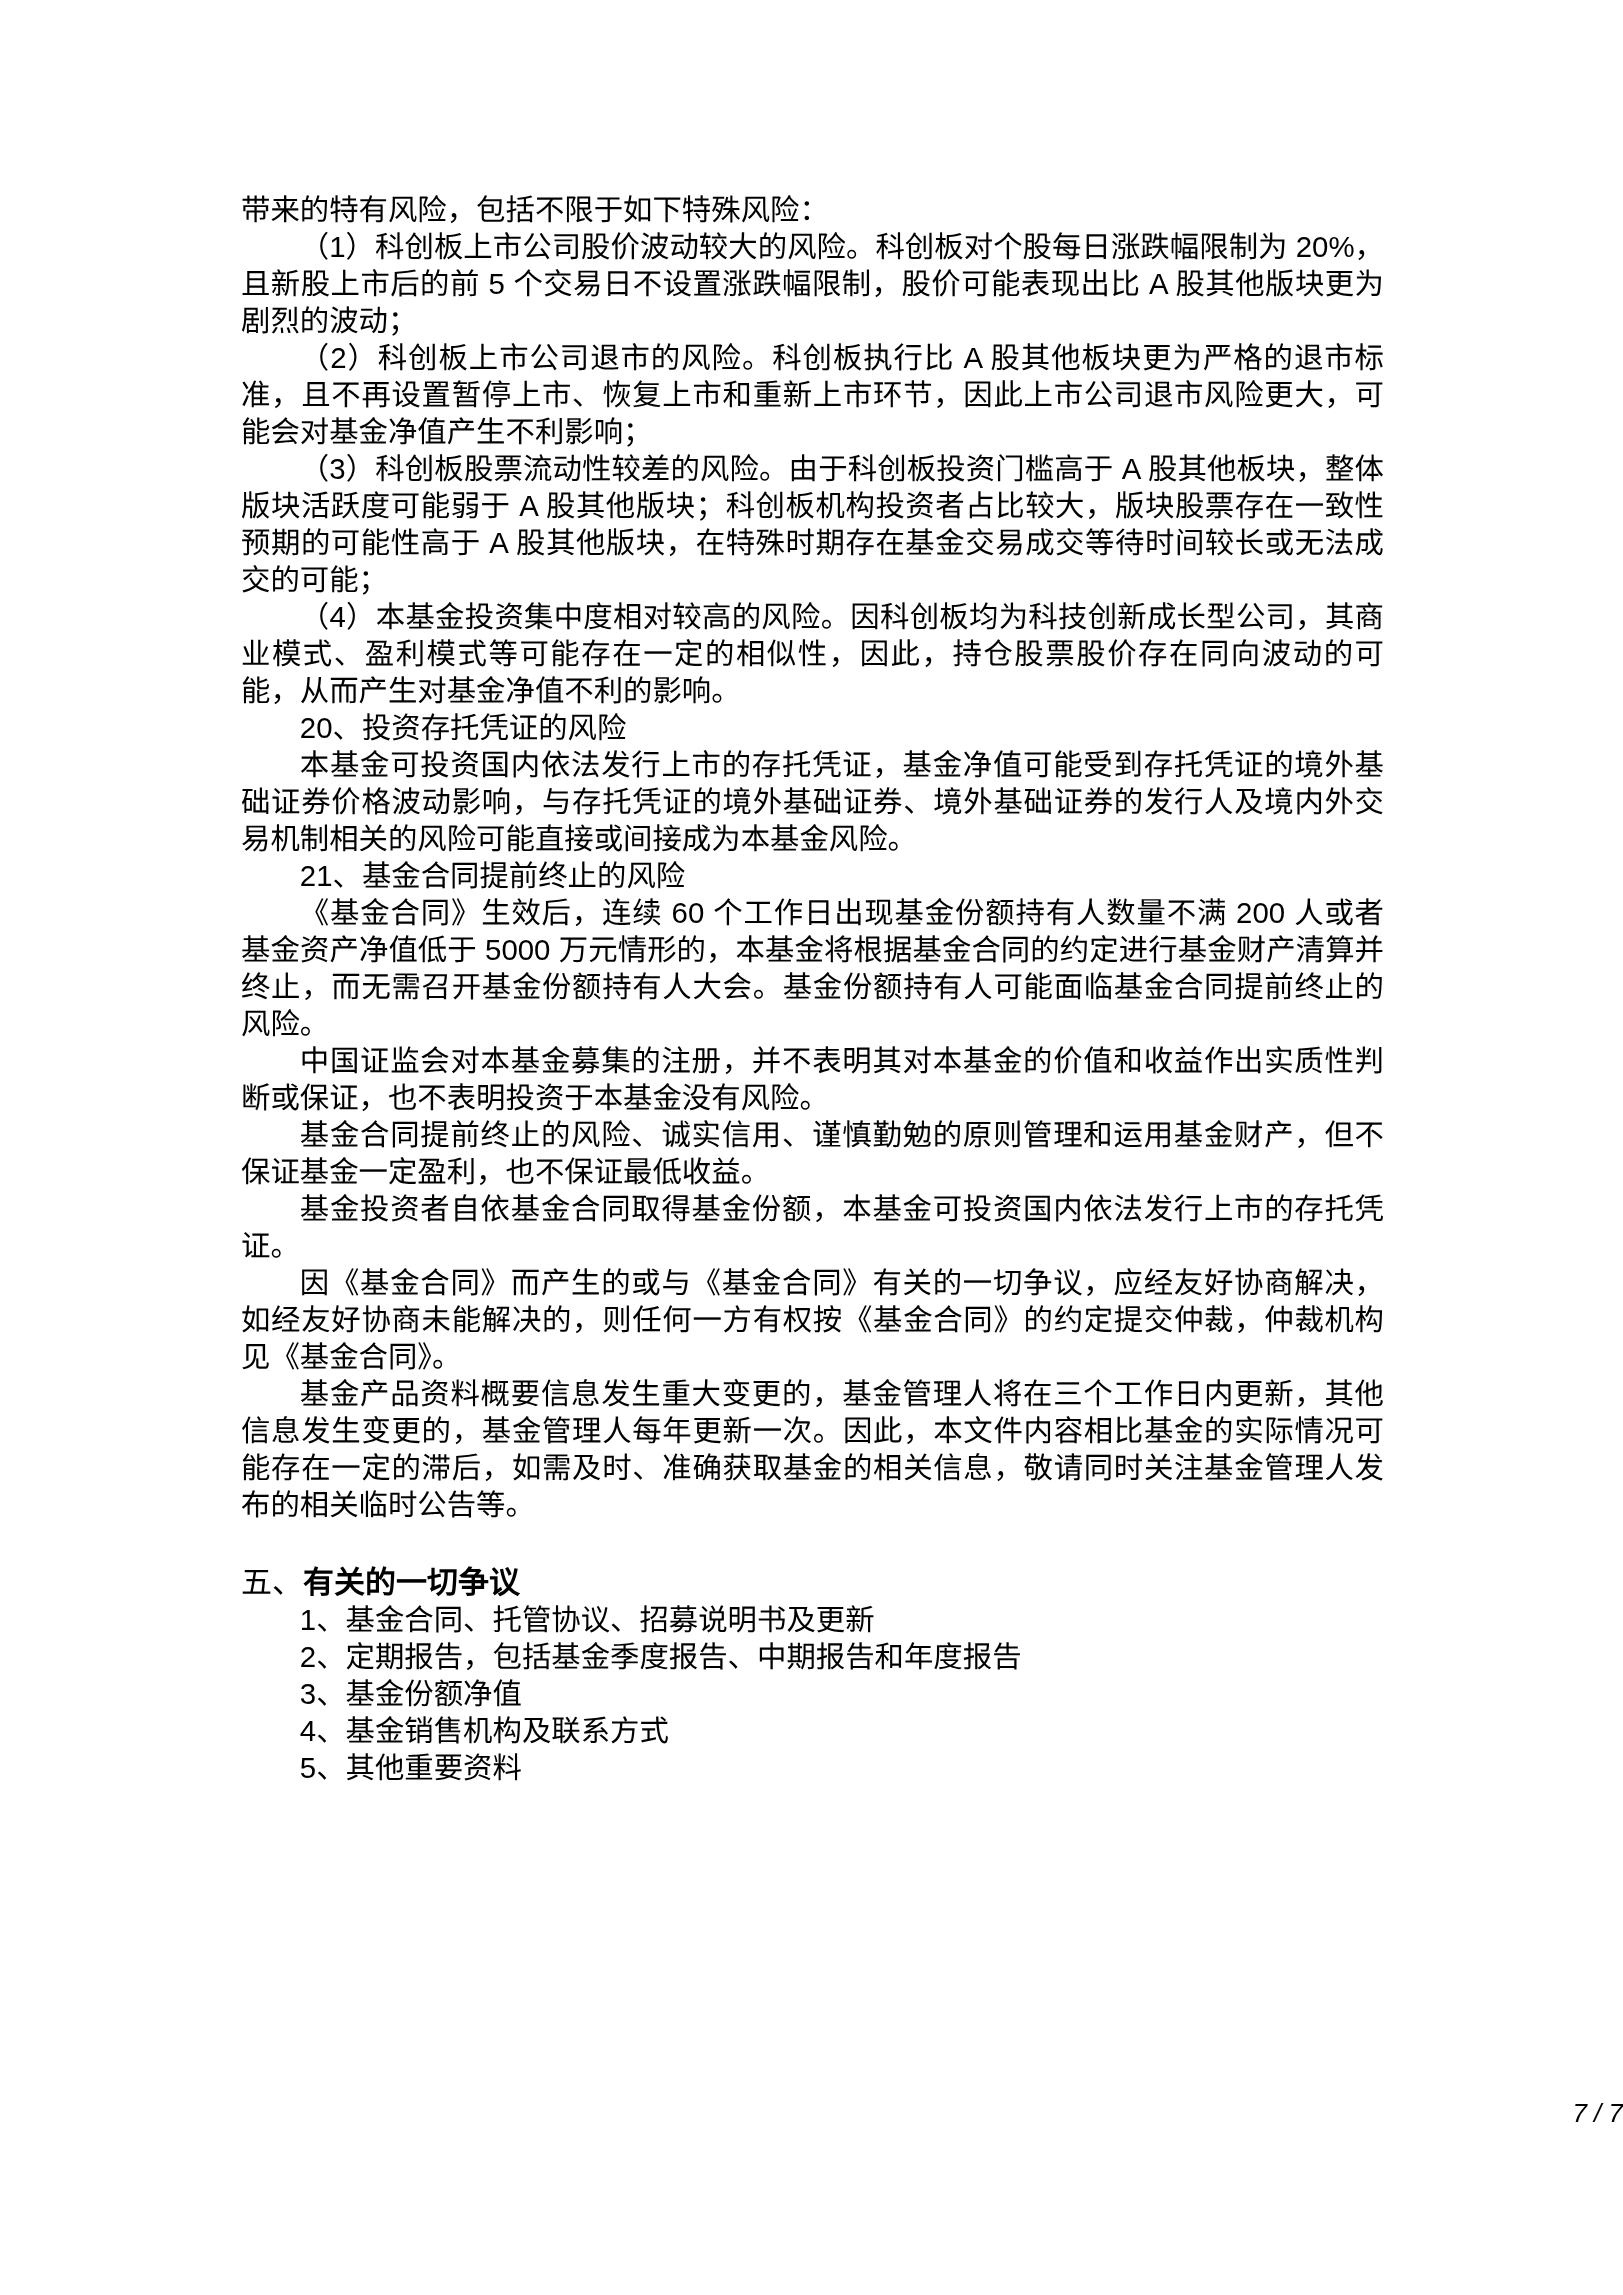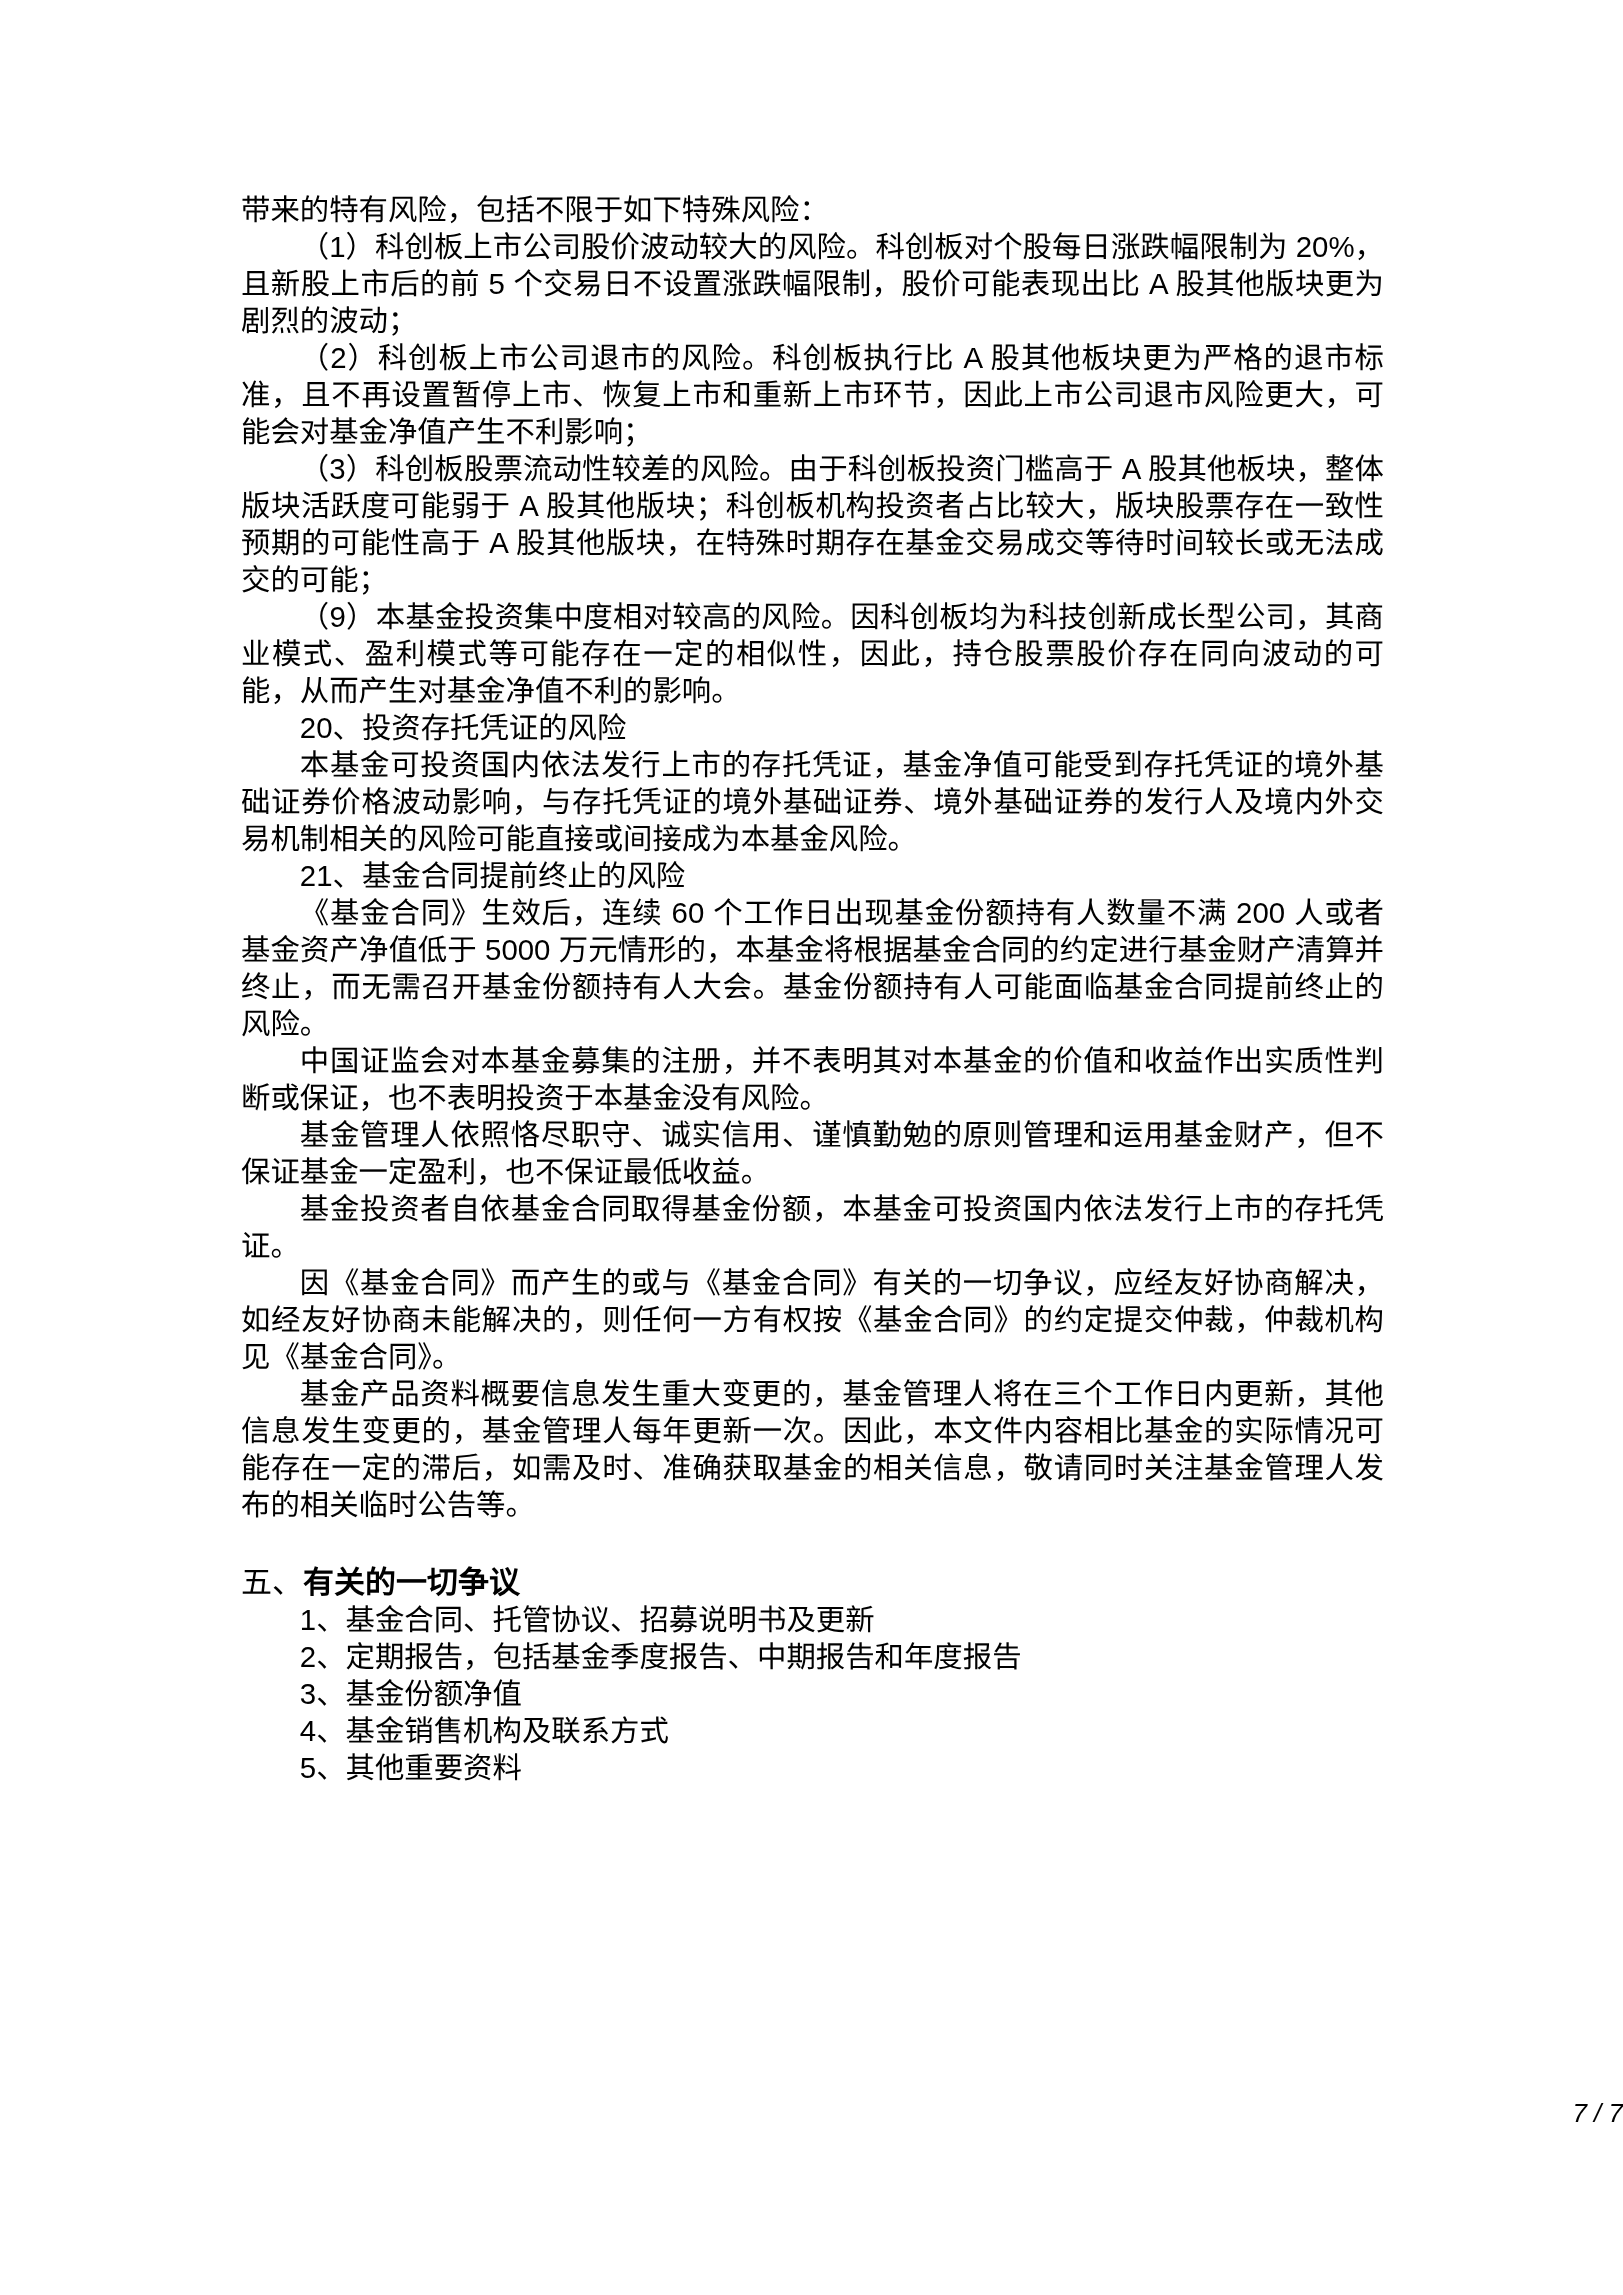--- a/index.html
+++ b/index.html
@@ -62,29 +62,29 @@
 </head>
 <body>
 
 <div class="page">
   <main class="content">
 
     <p class="para no-indent">带来的特有风险，包括不限于如下特殊风险：</p>
     <p class="para">（1）科创板上市公司股价波动较大的风险。科创板对个股每日涨跌幅限制为 20%，且新股上市后的前 5 个交易日不设置涨跌幅限制，股价可能表现出比 A 股其他版块更为剧烈的波动；</p>
     <p class="para">（2）科创板上市公司退市的风险。科创板执行比 A 股其他板块更为严格的退市标准，且不再设置暂停上市、恢复上市和重新上市环节，因此上市公司退市风险更大，可能会对基金净值产生不利影响；</p>
     <p class="para">（3）科创板股票流动性较差的风险。由于科创板投资门槛高于 A 股其他板块，整体版块活跃度可能弱于 A 股其他版块；科创板机构投资者占比较大，版块股票存在一致性预期的可能性高于 A 股其他版块，在特殊时期存在基金交易成交等待时间较长或无法成交的可能；</p>
-    <p class="para">（9）本基金投资集中度相对较高的风险。因科创板均为科技创新成长型公司，其商业模式、盈利模式等可能存在一定的相似性，因此，持仓股票股价存在同向波动的可能，从而产生对基金净值不利的影响。</p>
+    <p class="para">（4）本基金投资集中度相对较高的风险。因科创板均为科技创新成长型公司，其商业模式、盈利模式等可能存在一定的相似性，因此，持仓股票股价存在同向波动的可能，从而产生对基金净值不利的影响。</p>
     <p class="para">20、投资存托凭证的风险</p>
     <p class="para">本基金可投资国内依法发行上市的存托凭证，基金净值可能受到存托凭证的境外基础证券价格波动影响，与存托凭证的境外基础证券、境外基础证券的发行人及境内外交易机制相关的风险可能直接或间接成为本基金风险。</p>
     <p class="para">21、基金合同提前终止的风险</p>
     <p class="para">《基金合同》生效后，连续 60 个工作日出现基金份额持有人数量不满 200 人或者基金资产净值低于 5000 万元情形的，本基金将根据基金合同的约定进行基金财产清算并终止，而无需召开基金份额持有人大会。基金份额持有人可能面临基金合同提前终止的风险。</p>
 
 
     <p class="para">中国证监会对本基金募集的注册，并不表明其对本基金的价值和收益作出实质性判断或保证，也不表明投资于本基金没有风险。</p>
-    <p class="para">基金管理人依照恪尽职守、诚实信用、谨慎勤勉的原则管理和运用基金财产，但不保证基金一定盈利，也不保证最低收益。</p>
+    <p class="para">基金合同提前终止的风险、诚实信用、谨慎勤勉的原则管理和运用基金财产，但不保证基金一定盈利，也不保证最低收益。</p>
     <p class="para">基金投资者自依基金合同取得基金份额，本基金可投资国内依法发行上市的存托凭证。</p>
     <p class="para">因《基金合同》而产生的或与《基金合同》有关的一切争议，应经友好协商解决，如经友好协商未能解决的，则任何一方有权按《基金合同》的约定提交仲裁，仲裁机构见《基金合同》。</p>
     <p class="para">基金产品资料概要信息发生重大变更的，基金管理人将在三个工作日内更新，其他信息发生变更的，基金管理人每年更新一次。因此，本文件内容相比基金的实际情况可能存在一定的滞后，如需及时、准确获取基金的相关信息，敬请同时关注基金管理人发布的相关临时公告等。</p>
 
     <h2 class="heading heading-five">
       <span class="num">五、</span><span>有关的一切争议</span>
     </h2>
 
     <p class="para">1、基金合同、托管协议、招募说明书及更新</p>
     <p class="para">2、定期报告，包括基金季度报告、中期报告和年度报告</p>

